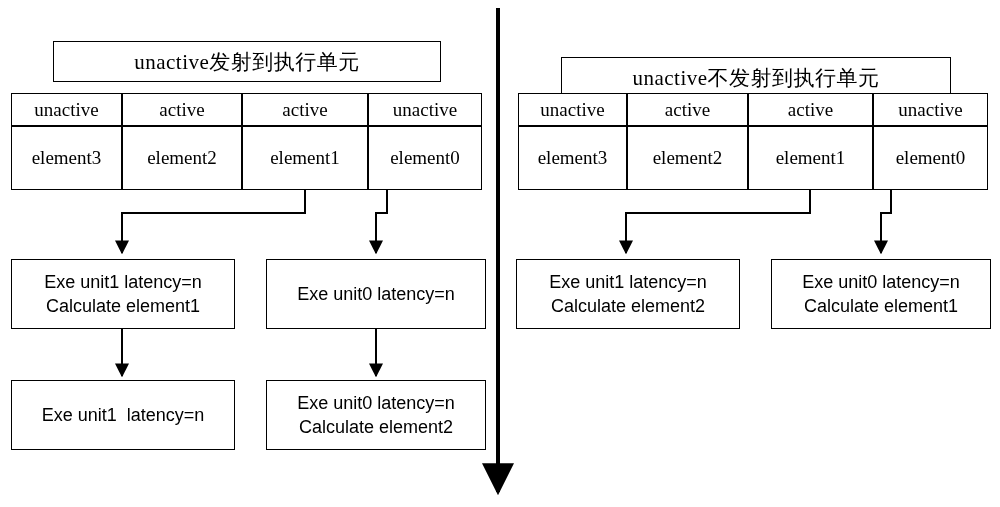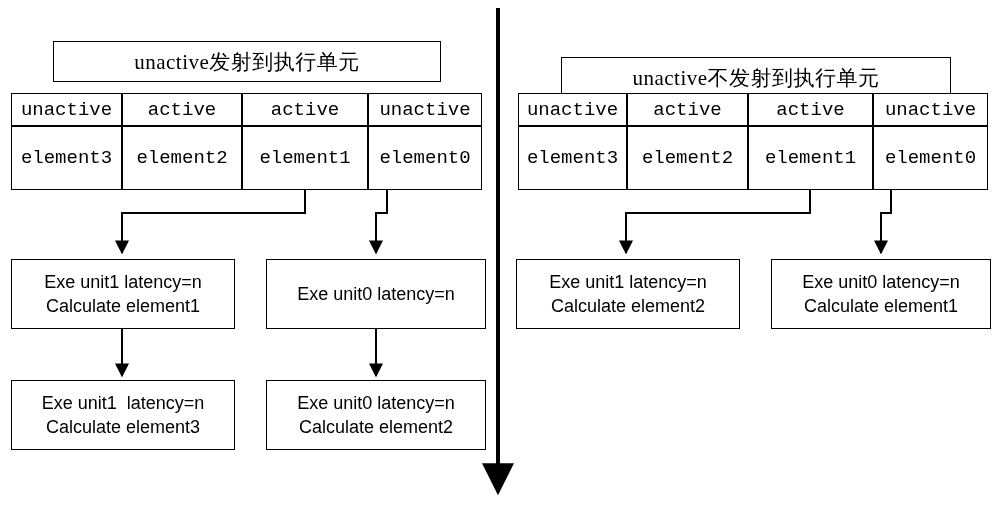--- a/index.html
+++ b/index.html
@@ -23,21 +23,21 @@
     justify-content:center;
     text-align:center;
   }
   .title-box{
     font-size:21px;
     letter-spacing:0.5px;
     font-family:"Liberation Serif", serif;
   }
   .cell{
     font-size:19px;
-    font-family:Liberation Mono, monospace;
+    font-family:Liberation Serif, serif;
   }
   .exe-box{
     font-size:18px;
     line-height:1.35;
     flex-direction:column;
     font-family:"Liberation Sans", sans-serif;
   }
   .exe-box .ln{display:block;white-space:pre;}
 
   svg.lines{position:absolute;left:0;top:0;width:1000px;height:507px;overflow:visible;}
@@ -85,21 +85,20 @@
   <div class="box exe-box" style="left:11px;top:259px;width:224px;height:70px;">
     <span class="ln">Exe unit1 latency=n</span>
     <span class="ln">Calculate element1</span>
   </div>
   <div class="box exe-box" style="left:266px;top:259px;width:220px;height:70px;">
     <span class="ln">Exe unit0 latency=n</span>
   </div>
 
   <div class="box exe-box" style="left:11px;top:380px;width:224px;height:70px;">
     <span class="ln">Exe unit1  latency=n</span>
-    <span class="ln">Calculate element3</span>
   </div>
   <div class="box exe-box" style="left:266px;top:380px;width:220px;height:70px;">
     <span class="ln">Exe unit0 latency=n</span>
     <span class="ln">Calculate element2</span>
   </div>
 
   <div class="box title-box" style="left:561px;top:57px;width:390px;height:41px;">unactive不发射到执行单元</div>
 
   <div class="box cell" style="left:518px;top:93px;width:109px;height:33px;">unactive</div>
   <div class="box cell" style="left:627px;top:93px;width:121px;height:33px;">active</div>

